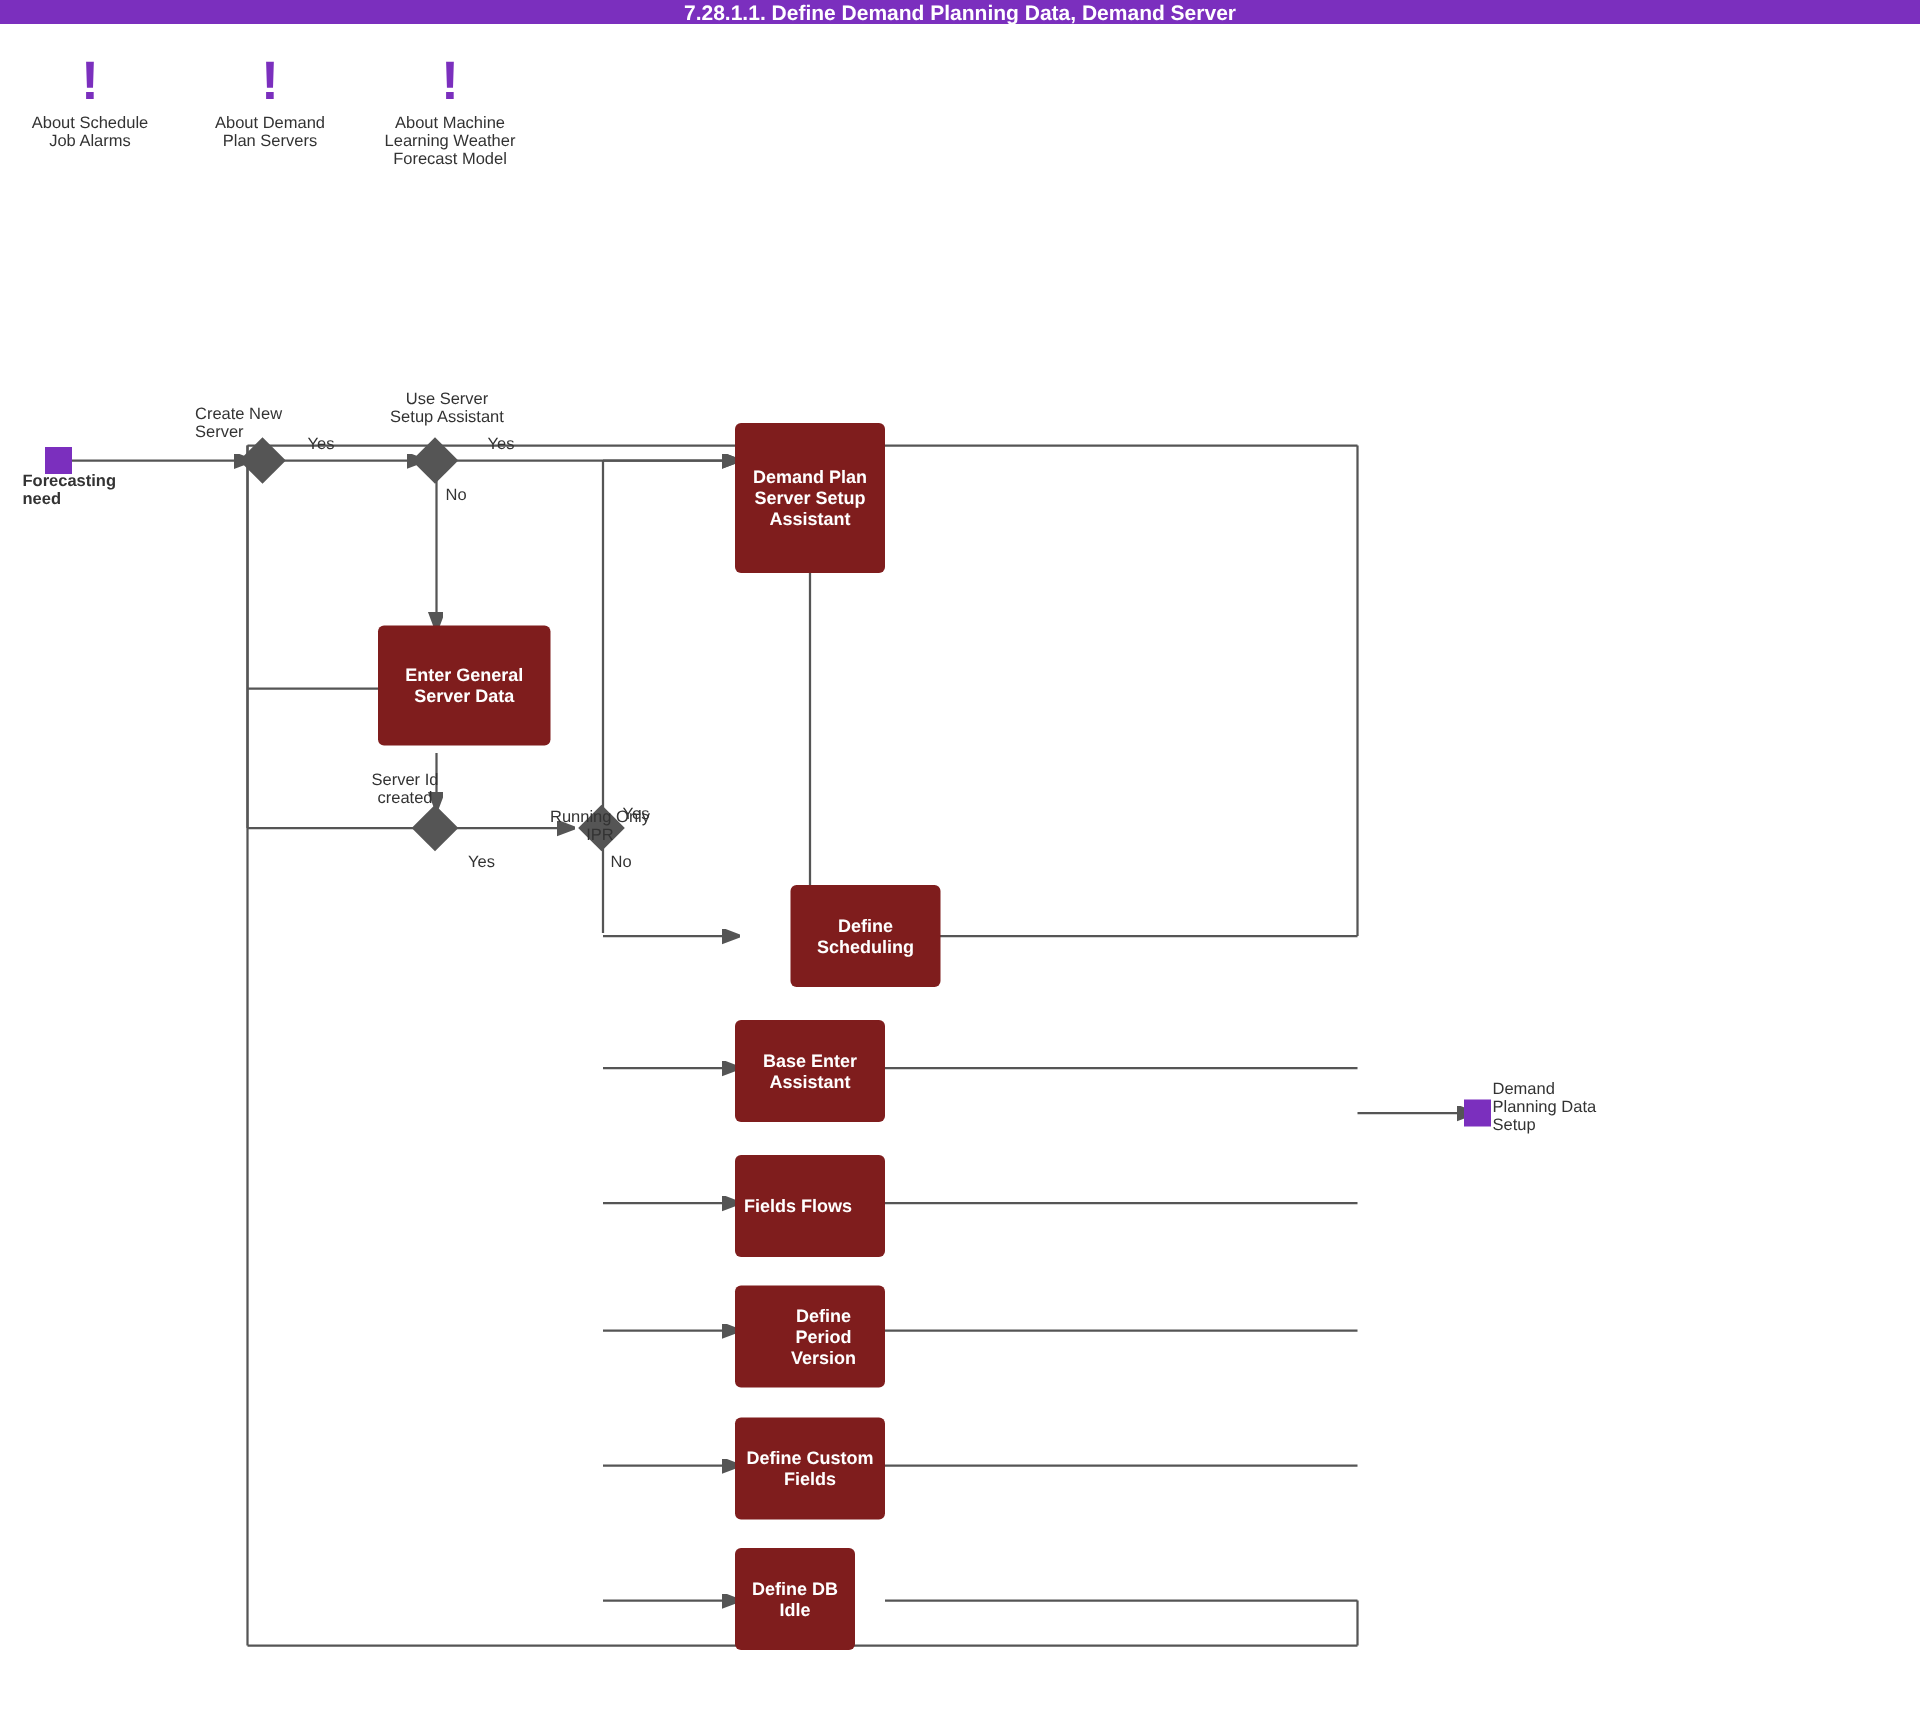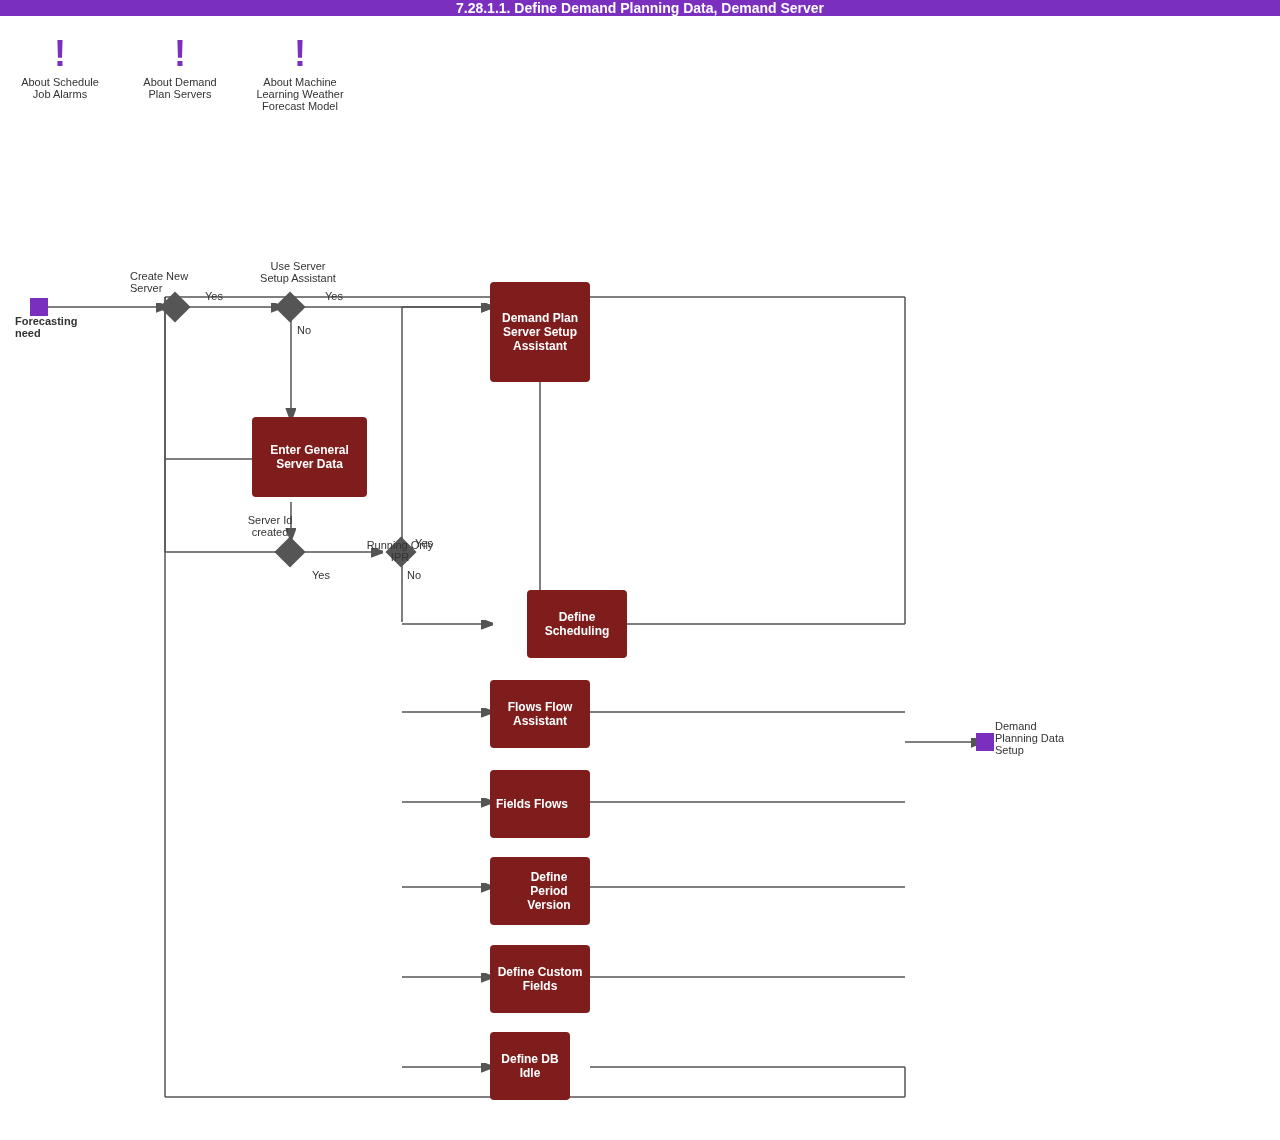--- a/index.html
+++ b/index.html
@@ -249,21 +249,21 @@
 
   <div class="flow-label" style="left:405px; top:415px; font-size:11px;">Yes</div>
 
   <div class="flow-label" style="left:397px; top:447px; font-size:11px;">No</div>
 
   <div class="flow-box" style="left:480px; top:468px; width:100px; height:68px;margin-left:37px;">
     <span>Define Scheduling</span>
   </div>
 
   <div class="flow-box" style="left:480px; top:558px; width:100px; height:68px;">
-    <span>Flows Flow Assistant</span>
+    <span>Base Enter Assistant</span>
   </div>
 
   <div class="flow-box" style="left:480px; top:648px; width:100px; height:68px;">
     <span>Fields Flows</span>
   </div>
 
   <div class="flow-box" style="left:480px; top:735px; width:100px; height:68px;padding-left:24px;">
     <span>Define Period Version</span>
   </div>
 

